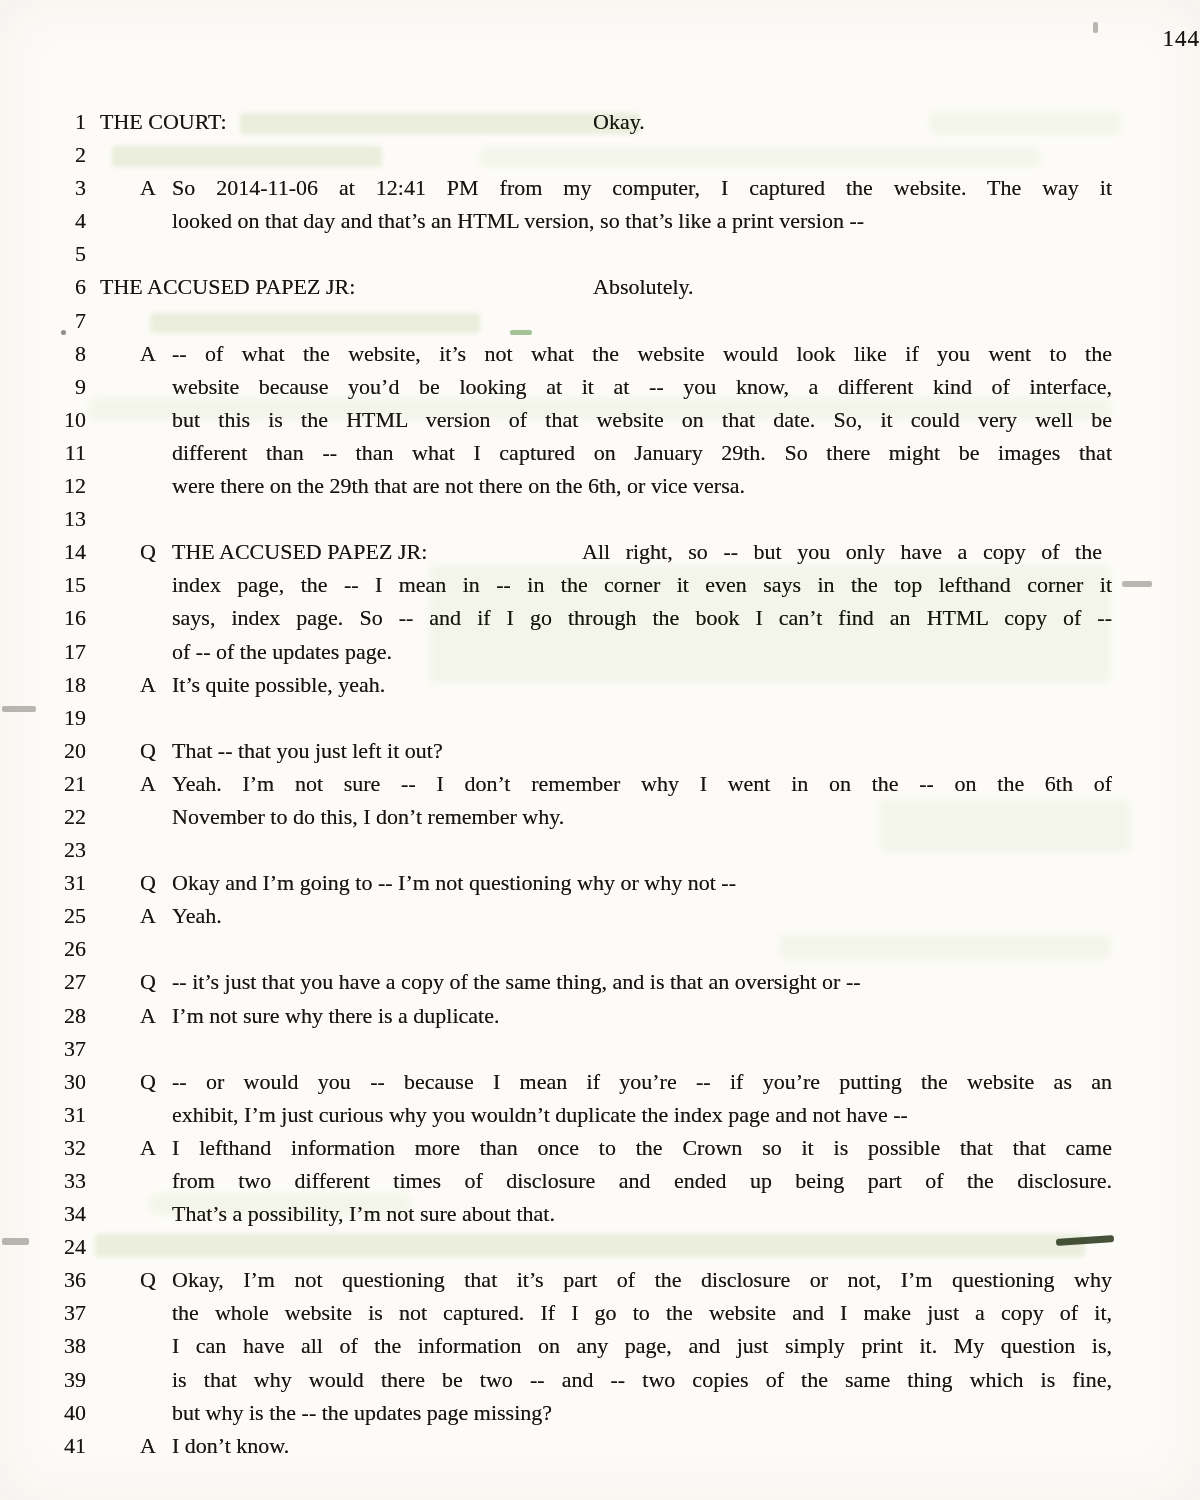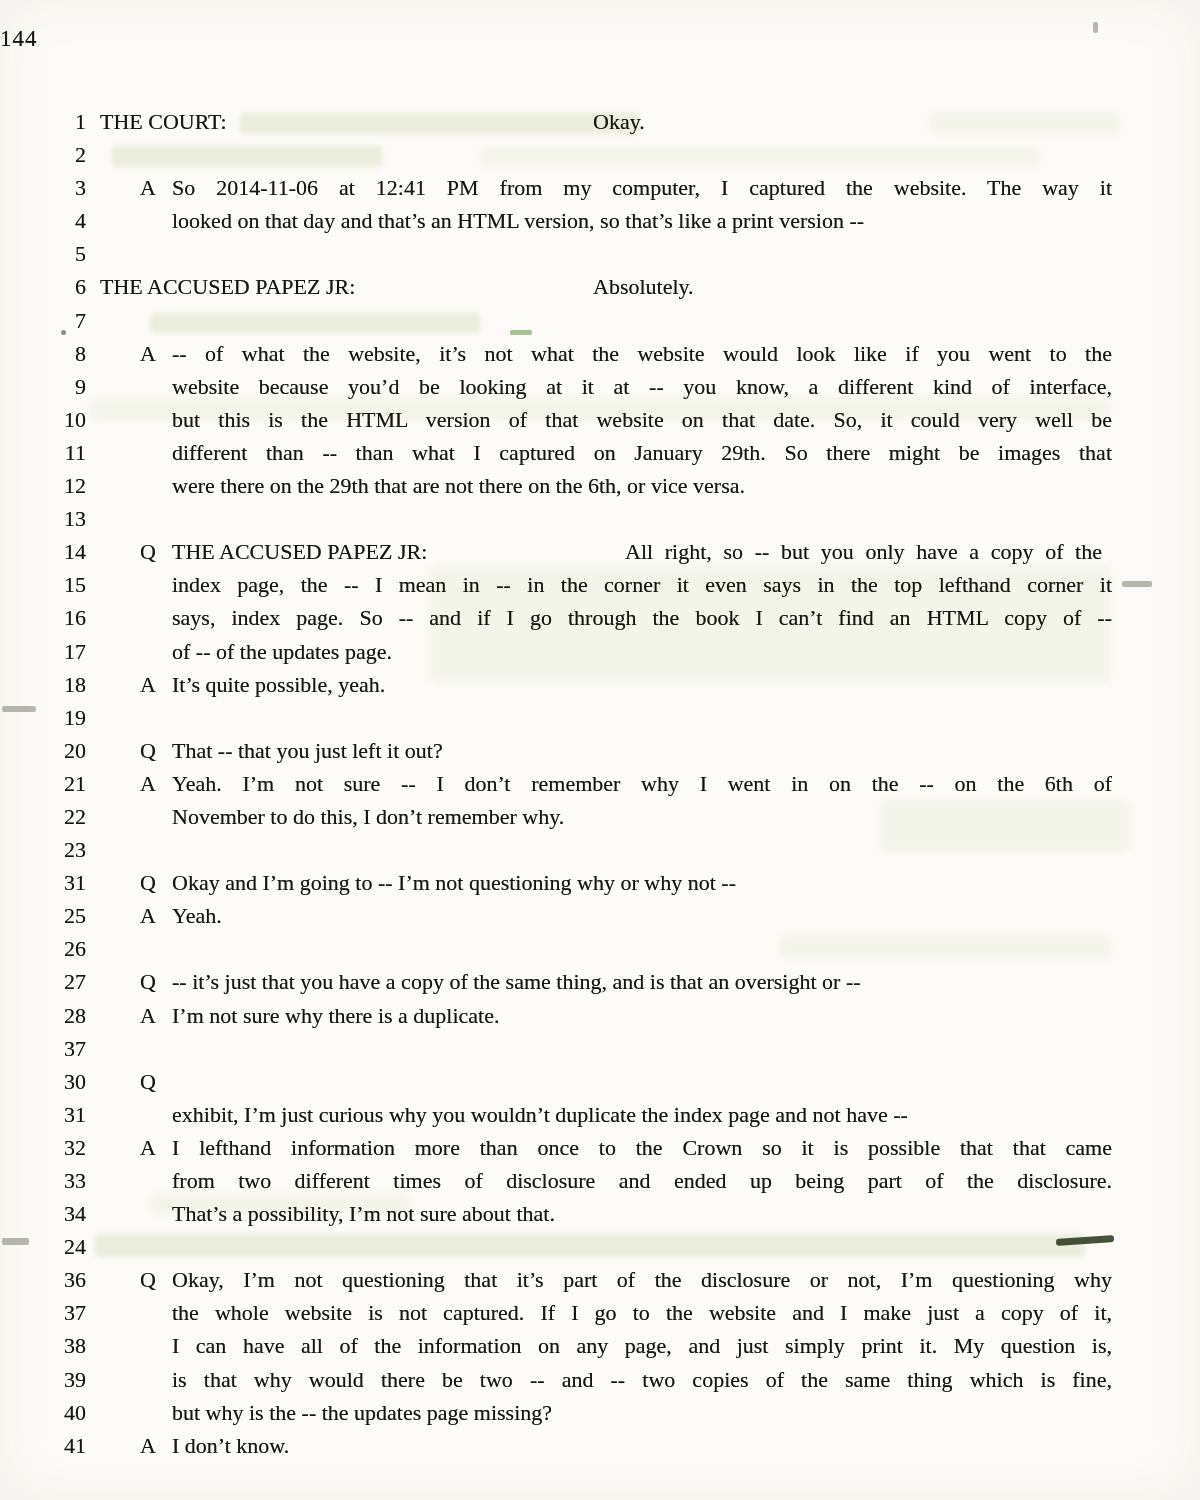--- a/index.html
+++ b/index.html
@@ -8,38 +8,38 @@
     width:1200px;height:1500px;
     margin:0 auto;
     background:#fcfbf7;
     font-family:"Liberation Serif","DejaVu Serif",serif;
     color:#17150f;
     overflow:hidden;
     box-shadow:inset 0 0 60px rgba(60,60,40,0.05);
   }
   .pagenum{
     position:absolute;top:26px;left:0;right:0;
-    text-align:left;font-size:23px;letter-spacing:1px;
+    text-align:right;font-size:23px;letter-spacing:1px;
     text-shadow:0 0 .6px rgba(0,0,0,.55);
   }
   .lines{position:absolute;top:105px;left:0;right:0;}
   .line{
     position:relative;height:33.1px;line-height:33.1px;
     font-size:22px;overflow:visible;
     text-shadow:0 0 .6px rgba(10,10,5,.55);
   }
   .num{position:absolute;left:48px;width:38px;text-align:right;}
   .label{position:absolute;left:100px;white-space:nowrap;}
   .label2{position:absolute;left:172px;white-space:nowrap;}
   .marker{position:absolute;left:140px;width:26px;}
   .txt{position:absolute;left:172px;right:88px;white-space:nowrap;}
   .txt.j{white-space:normal;text-align:justify;text-align-last:justify;overflow:hidden;height:33.1px;}
   .tab{position:absolute;left:593px;white-space:nowrap;}
   .tabwide{position:absolute;left:582px;right:98px;white-space:normal;
-    text-align:justify;text-align-last:justify;overflow:hidden;height:33.1px;margin-left:43px;}
+    text-align:justify;text-align-last:justify;overflow:hidden;height:33.1px;}
   
   .art{position:absolute;pointer-events:none;}
   .ghost{background:rgba(196,210,158,0.30);filter:blur(2px);border-radius:4px;}
   .ghost-light{background:rgba(210,220,175,0.18);filter:blur(3px);border-radius:4px;}
   .smudge-dark{background:rgba(38,52,24,0.85);border-radius:3px;}
   .smudge-gray{background:rgba(115,113,103,0.5);border-radius:2px;filter:blur(.5px);}
   .dot{background:rgba(70,68,60,0.6);border-radius:50%;}
 </style>
 </head>
 <body>
@@ -185,20 +185,21 @@
         <span class="num">28</span>
         <span class="marker">A</span>
         <span class="txt">I’m not sure why there is a duplicate.</span>
       </div>
       <div class="line">
         <span class="num">37</span>
       </div>
       <div class="line">
         <span class="num">30</span>
         <span class="marker">Q</span>
+        <span class="txt j">-- or would you -- because I mean if you’re -- if you’re putting the website as an</span>
       </div>
       <div class="line">
         <span class="num">31</span>
         <span class="txt">exhibit, I’m just curious why you wouldn’t duplicate the index page and not have --</span>
       </div>
       <div class="line">
         <span class="num">32</span>
         <span class="marker">A</span>
         <span class="txt j">I lefthand information more than once to the Crown so it is possible that that came</span>
       </div>

